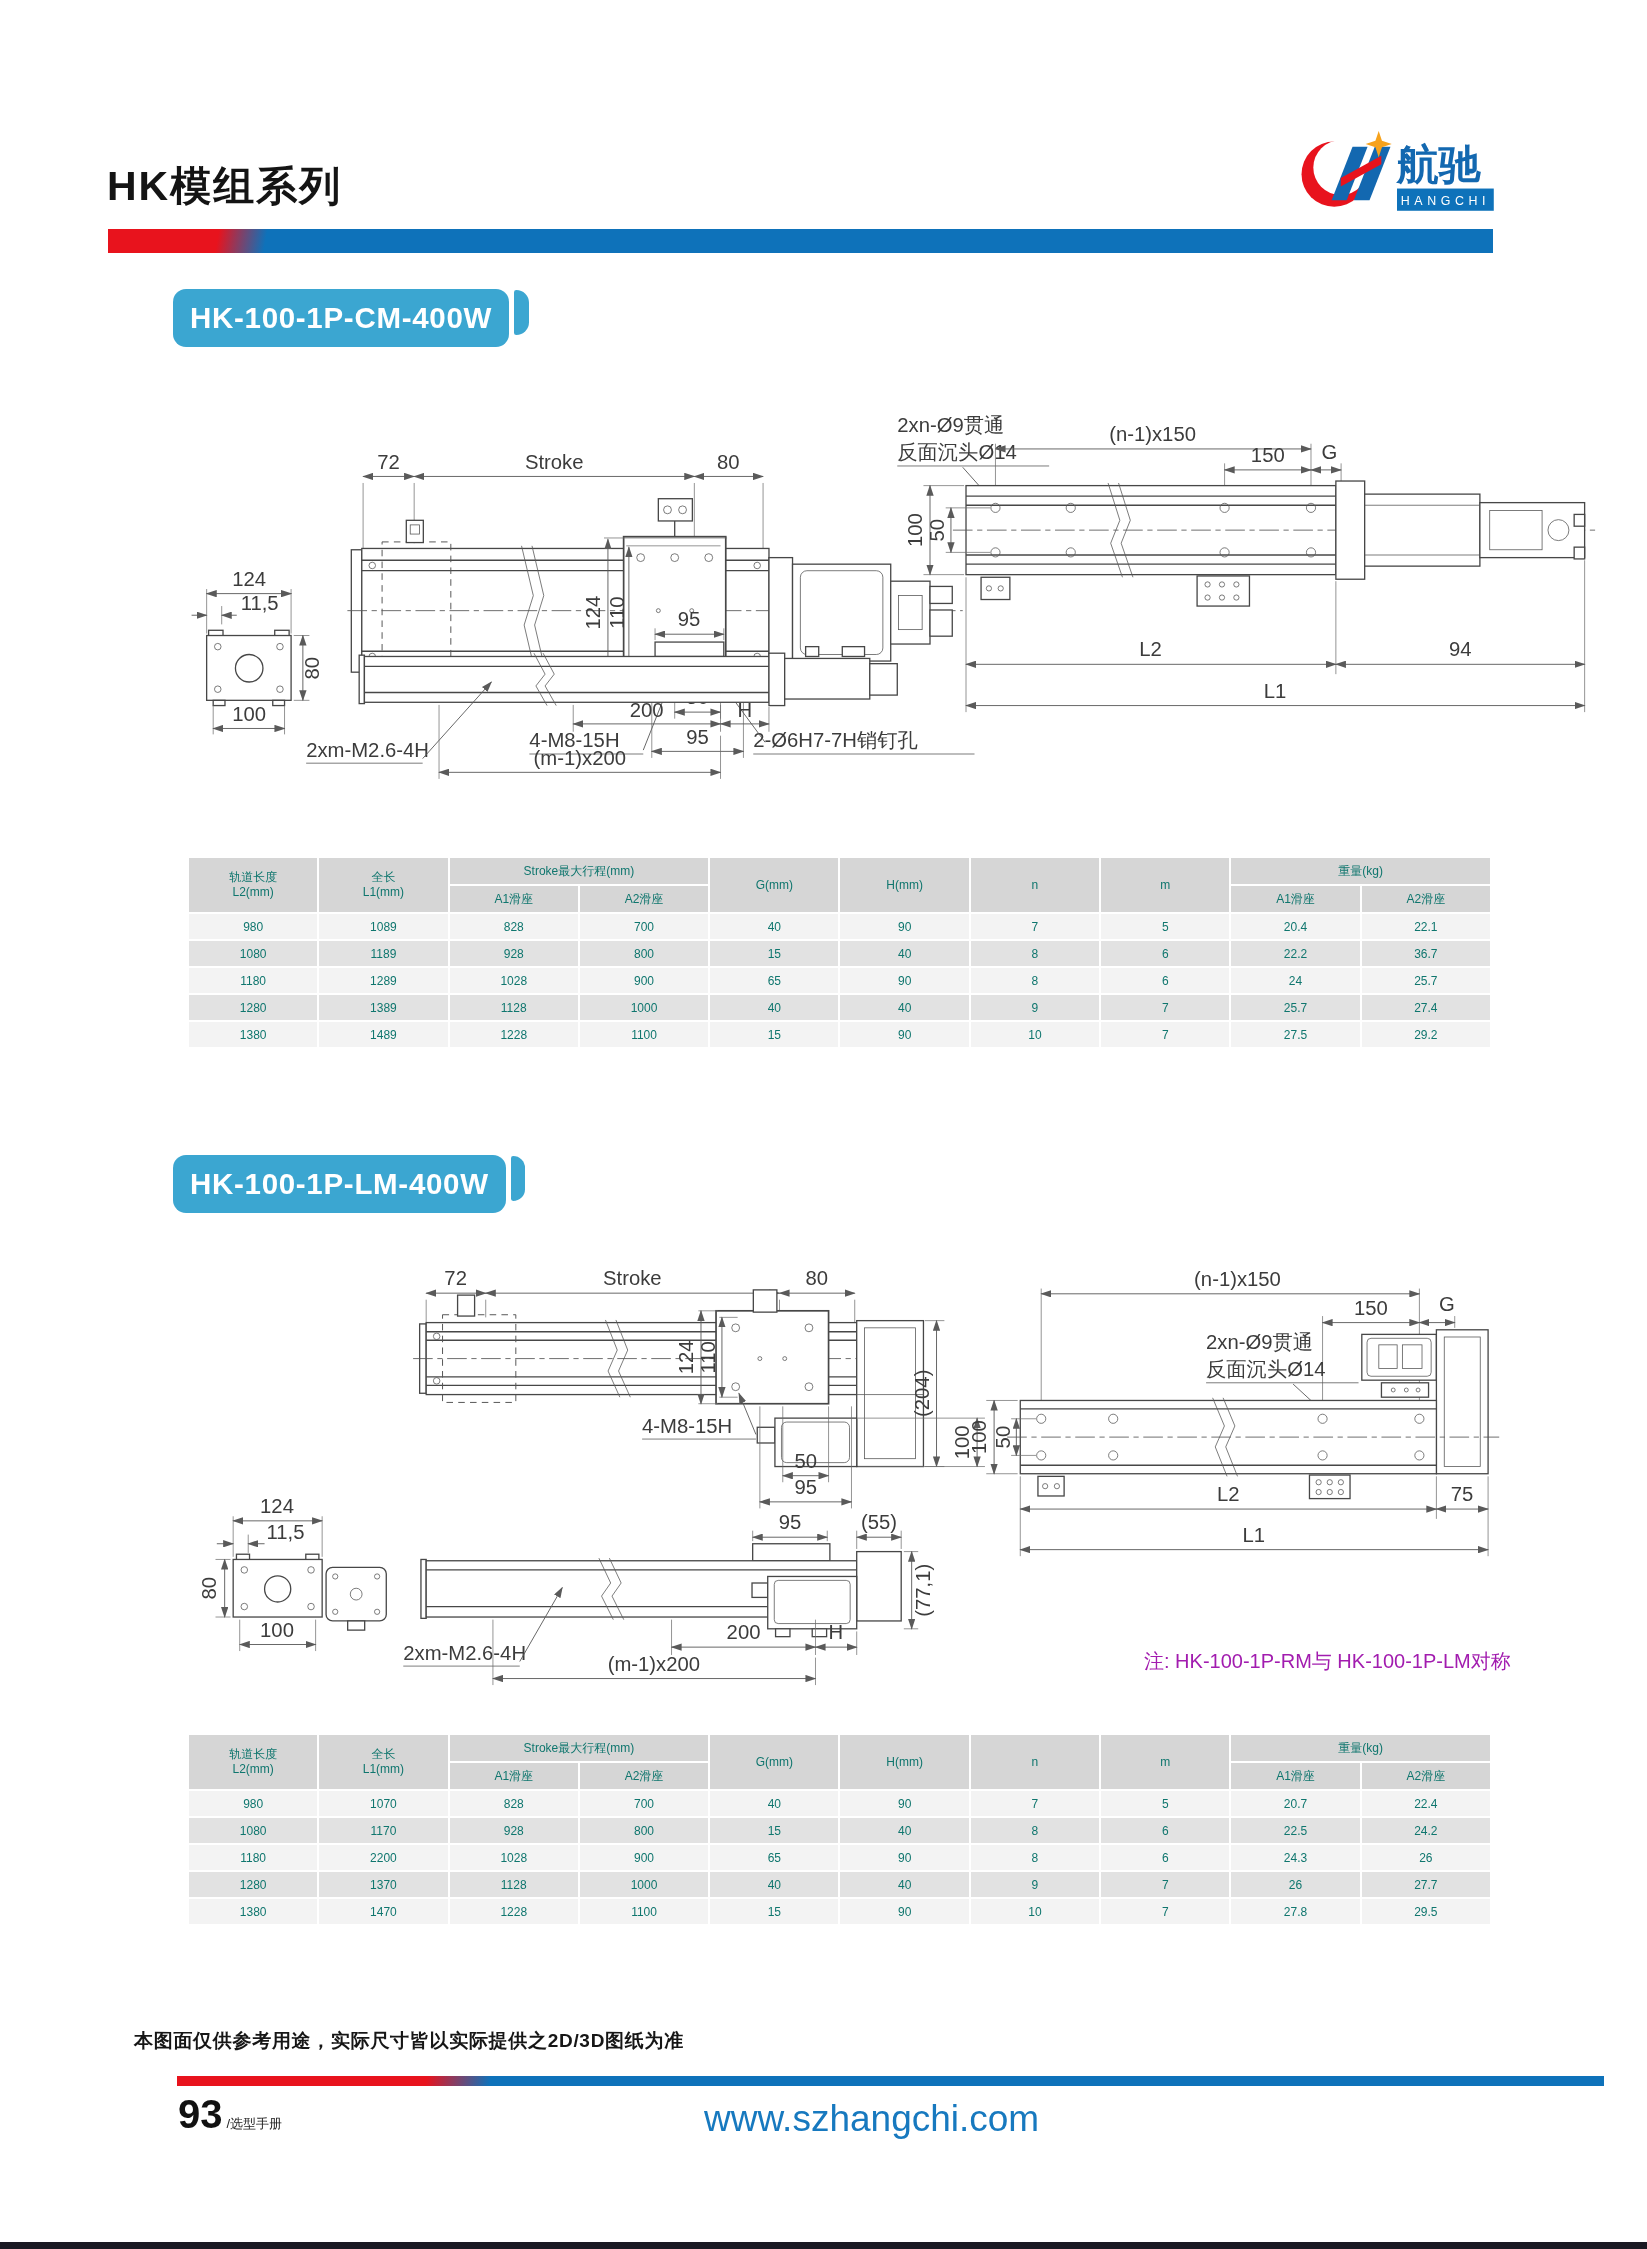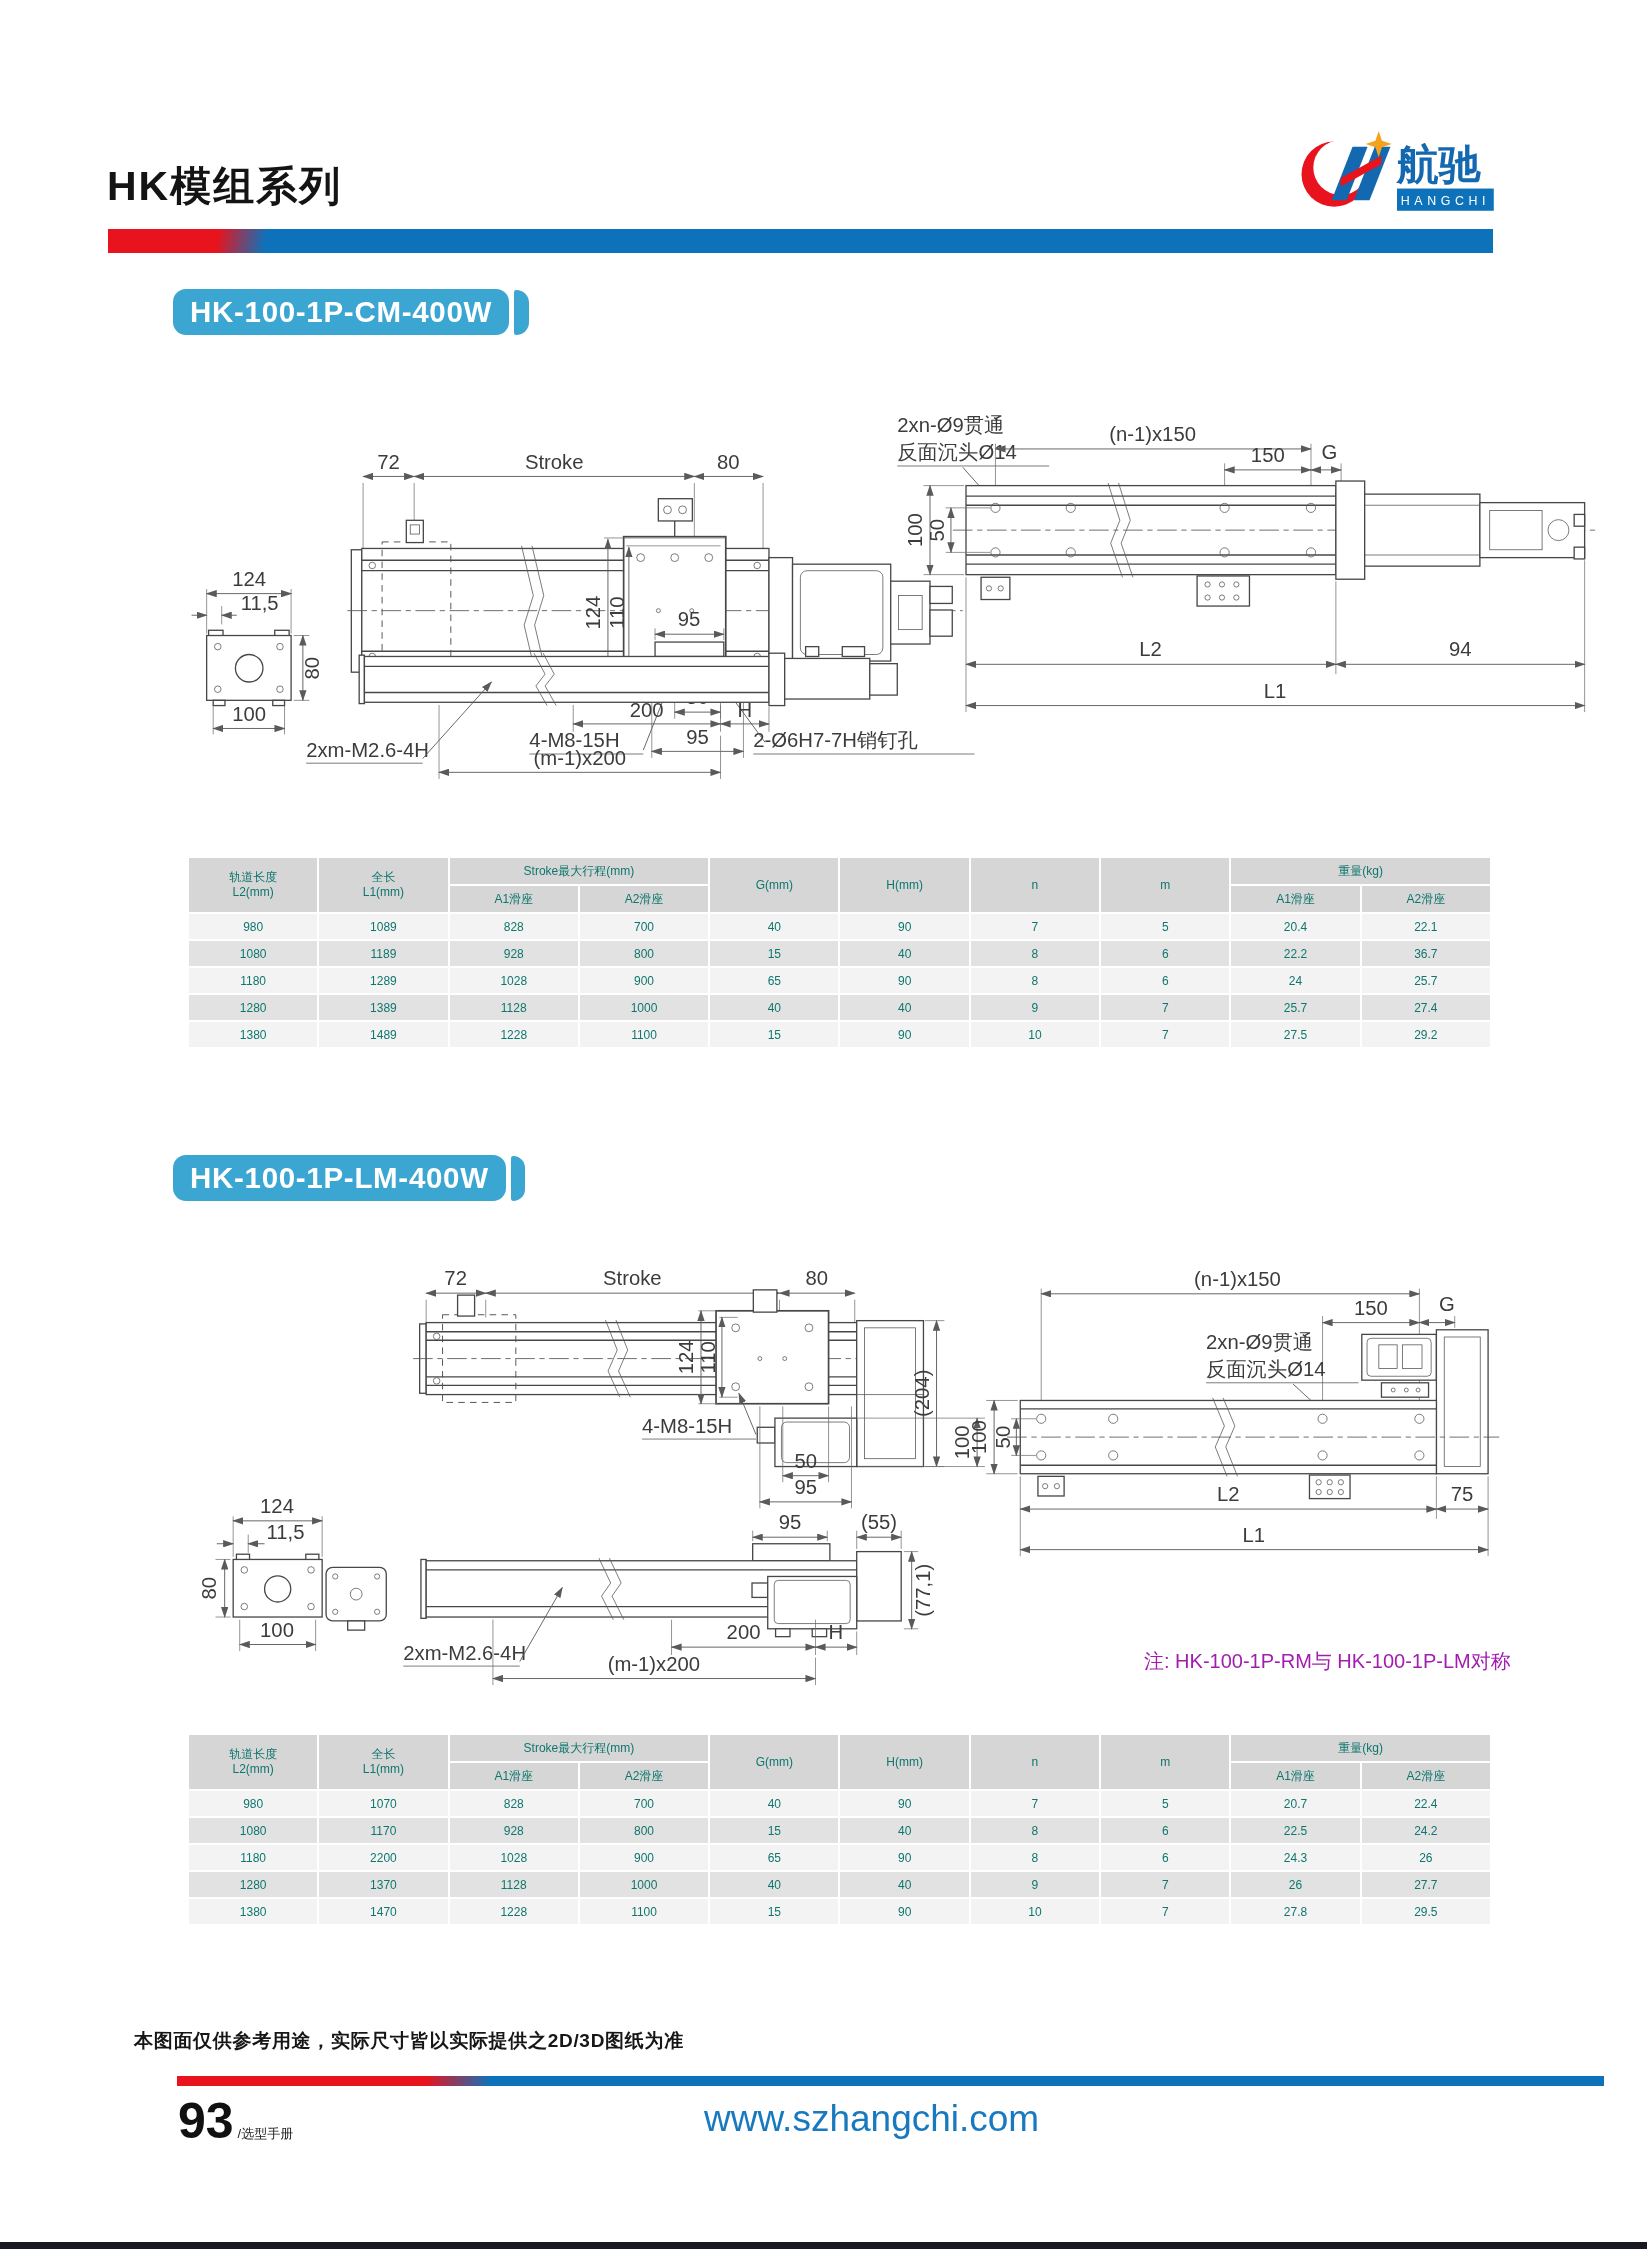--- a/index.html
+++ b/index.html
@@ -3,21 +3,21 @@
 <meta charset="utf-8">
 <style>
   html,body{margin:0;padding:0;background:#9a9a9a;font-family:"Liberation Sans","DejaVu Sans",sans-serif;}
   .page{position:relative;width:1647px;height:2250px;background:#ffffff;overflow:hidden;}
   
   .title{position:absolute;left:107px;top:159px;font-size:41px;font-weight:700;color:#141414;letter-spacing:2px;}
   .hbar{position:absolute;left:108px;top:229px;width:1385px;height:24px;
         background:linear-gradient(100deg,#e8131d 0%,#e8131d 8%,#0e72ba 11.5%,#0e72ba 100%);}
   .logo{position:absolute;left:1295px;top:127px;width:204px;height:93px;}
   
-  .badge{position:absolute;left:173px;height:46px;background:#3ba6d1;border-radius:13px;
+  .badge{position:absolute;left:173px;height:58px;background:#3ba6d1;border-radius:13px;
          display:flex;align-items:center;justify-content:center;padding:0 17px;}
   .badge .bt{color:#fff;font-size:29.5px;font-weight:700;letter-spacing:0.7px;white-space:nowrap;}
   .badge .tail{position:absolute;right:-19.6px;top:0.7px;width:14.4px;height:45px;background:#3ba6d1;
          border-radius:2.6px 14.4px 14.4px 2.6px;}
   .b1{top:289px;} .b2{top:1155px;}
   
   .drw{position:absolute;left:151px;}
   .d1{top:386px;width:1486px;height:465px;}
   .d2{top:1231px;width:1486px;height:458px;}
   .drw line,.drw path,.drw rect,.drw circle,.drw polyline,.drw polygon{vector-effect:none;}
@@ -43,21 +43,21 @@
   table.dt thead th{background:#d6d6d6;height:26px;line-height:1.25;}
   table.dt tbody td{height:25px;}
   table.dt tr.odd td{background:#f3f3f3;}
   table.dt tr.even td{background:#e2e2e2;}
   
   .note{position:absolute;left:1144px;top:1648px;font-size:20px;color:#a21caf;}
   .footnote{position:absolute;left:134px;top:2028px;font-size:19px;font-weight:600;color:#161616;letter-spacing:0.7px;}
   .fbar{position:absolute;left:177px;top:2076px;width:1427px;height:9.8px;
         background:linear-gradient(100deg,#e8131d 0%,#e8131d 17.5%,#0e72ba 22%,#0e72ba 100%);}
   .pageno{position:absolute;left:178px;top:2092px;display:flex;align-items:baseline;color:#111;}
-  .pageno .num{font-size:50px;font-weight:700;}
+  .pageno .num{font-size:40px;font-weight:700;}
   .pageno .plabel{font-size:13px;margin-left:3.9px;color:#222;}
   .url{position:absolute;left:704px;top:2098px;width:288px;text-align:left;font-size:37px;color:#1779bf;}
   .bbar{position:absolute;left:0;bottom:0;width:1647px;height:8.5px;background:#191923;}
 </style>
 </head>
 <body>
 
 <div class="page">
 
   <div class="title">HK模组系列</div>

